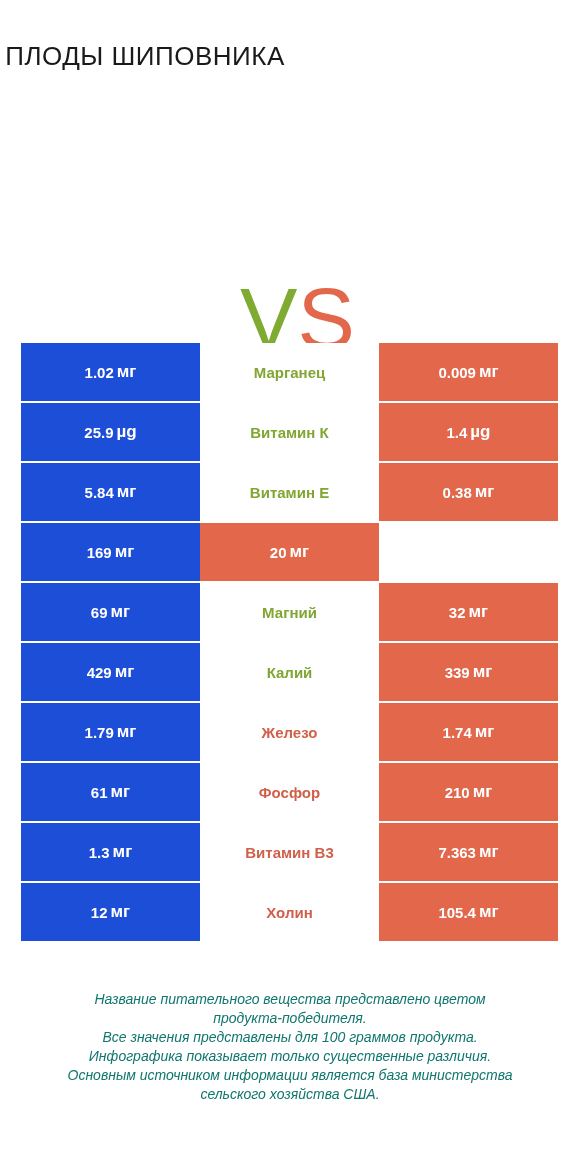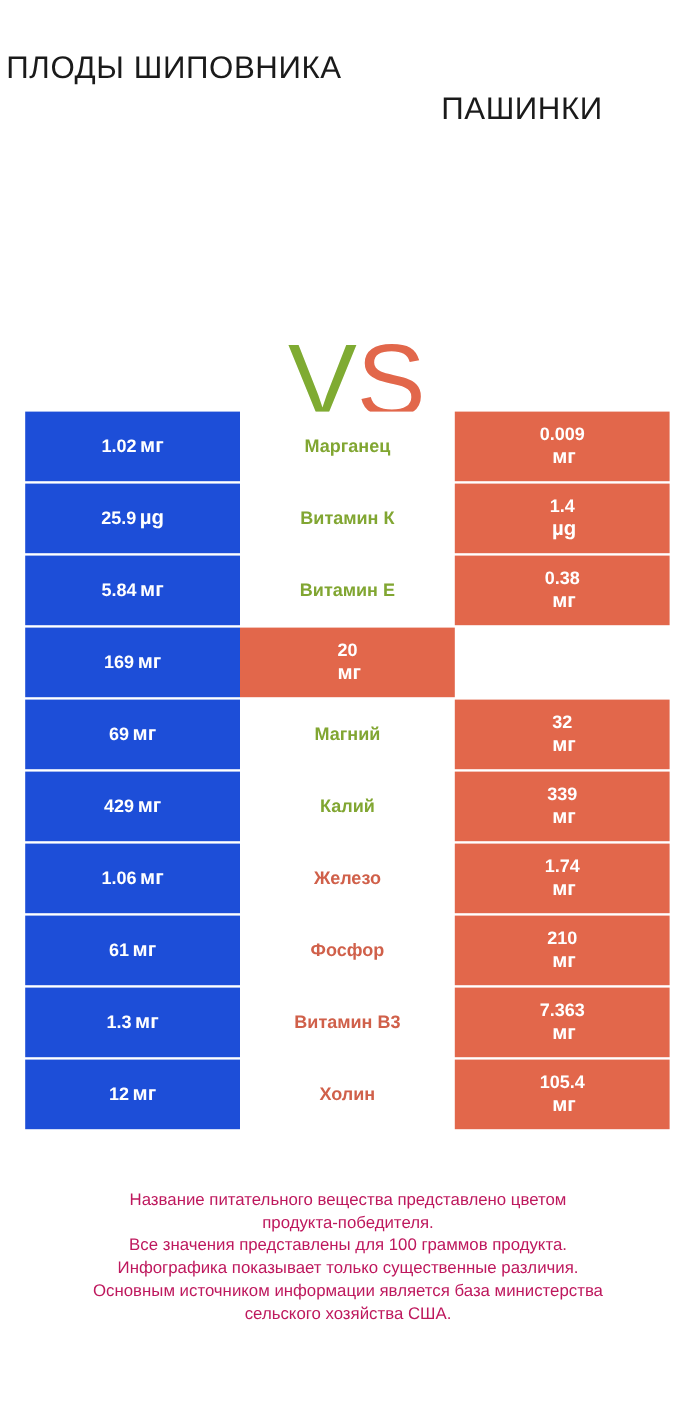--- a/index.html
+++ b/index.html
@@ -10,32 +10,31 @@
   .title-l{left:0;width:290px;top:22px;}
   .title-r{left:290px;width:290px;top:56px;}
   .hero{position:absolute;left:0;top:110px;width:580px;height:210px;padding-left:32px;}
   .vs{position:absolute;left:240px;top:165px;font-size:86px;font-weight:400;line-height:1;}
   .vs .v{color:#7fab32;}
   .vs .s{color:#e2674b;}
   .table{position:absolute;left:21px;top:343px;width:537px;}
   .row{display:flex;height:58px;margin-bottom:2px;}
   .cell{width:179px;display:flex;align-items:center;justify-content:center;font-size:15px;font-weight:bold;box-sizing:border-box;}
   .cl{background:#1d4ed8;color:#fff;}
-  .cr{background:#e2674b;color:#fff;flex-direction:column;}
+  .cr{background:#e2674b;color:#fff;}
   .cm{background:#fff;}
   .unit{font-size:17px;margin-left:3px;}
-  .footer{position:absolute;left:0;top:990px;width:580px;text-align:center;font-size:14px;line-height:19px;color:#be185d;}
+  .footer{position:absolute;left:0;top:990px;width:580px;text-align:center;font-size:14px;line-height:19px;color:#0f766e;font-style:italic;}
 </style>
 </head>
 <body>
 
 <div class="page">
   <div class="titles">
     <div class="title title-l">ПЛОДЫ ШИПОВНИКА</div>
-    <div class="title title-r">ПАШИНКИ</div>
   </div>
   <div class="hero">
     <div class="vs"><span class="v">V</span><span class="s">S</span></div>
   </div>
   <div class="table">
       <div class="row">
         <div class="cell cl">
           <span>1.02</span>
           <span class="unit">мг</span>
         </div>
@@ -94,21 +93,21 @@
           <span class="unit">мг</span>
         </div>
         <div class="cell cm" style="color:#81a632">Калий</div>
         <div class="cell cr">
           <span>339</span>
           <span class="unit">мг</span>
         </div>
       </div>
       <div class="row">
         <div class="cell cl">
-          <span>1.06</span>
+          <span>1.79</span>
           <span class="unit">мг</span>
         </div>
         <div class="cell cm" style="color:#d0604a">Железо</div>
         <div class="cell cr">
           <span>1.74</span>
           <span class="unit">мг</span>
         </div>
       </div>
       <div class="row">
         <div class="cell cl">

